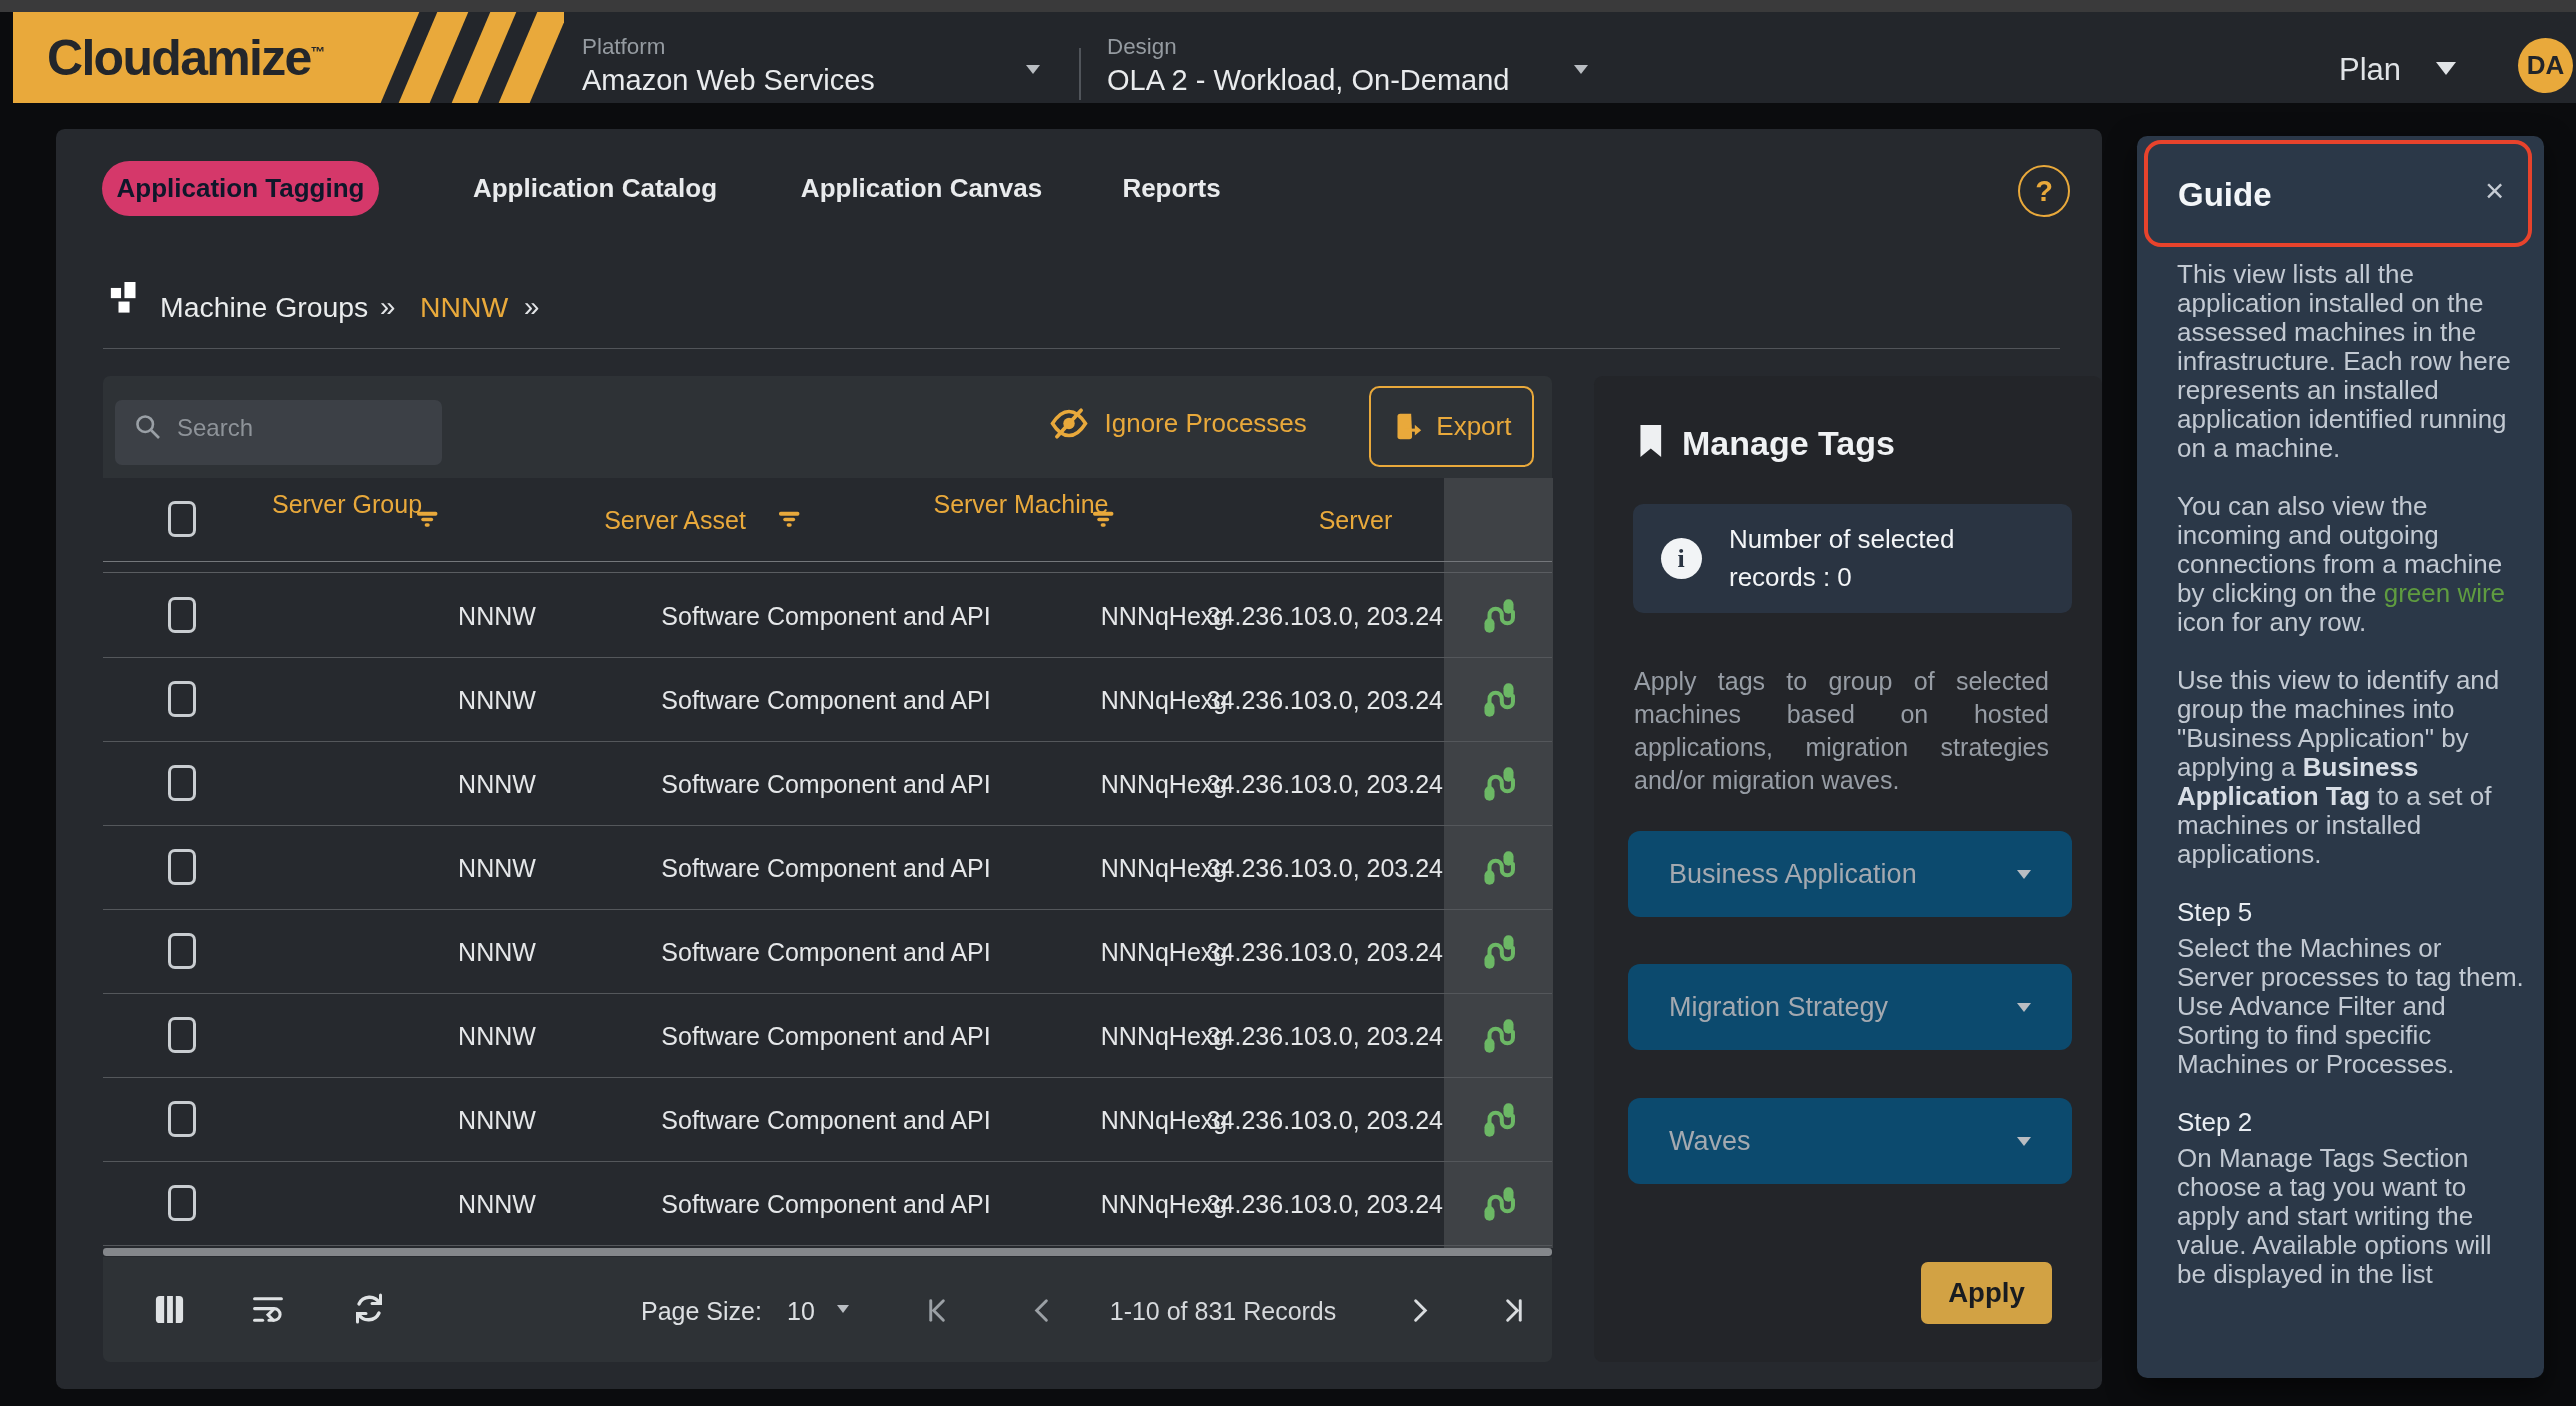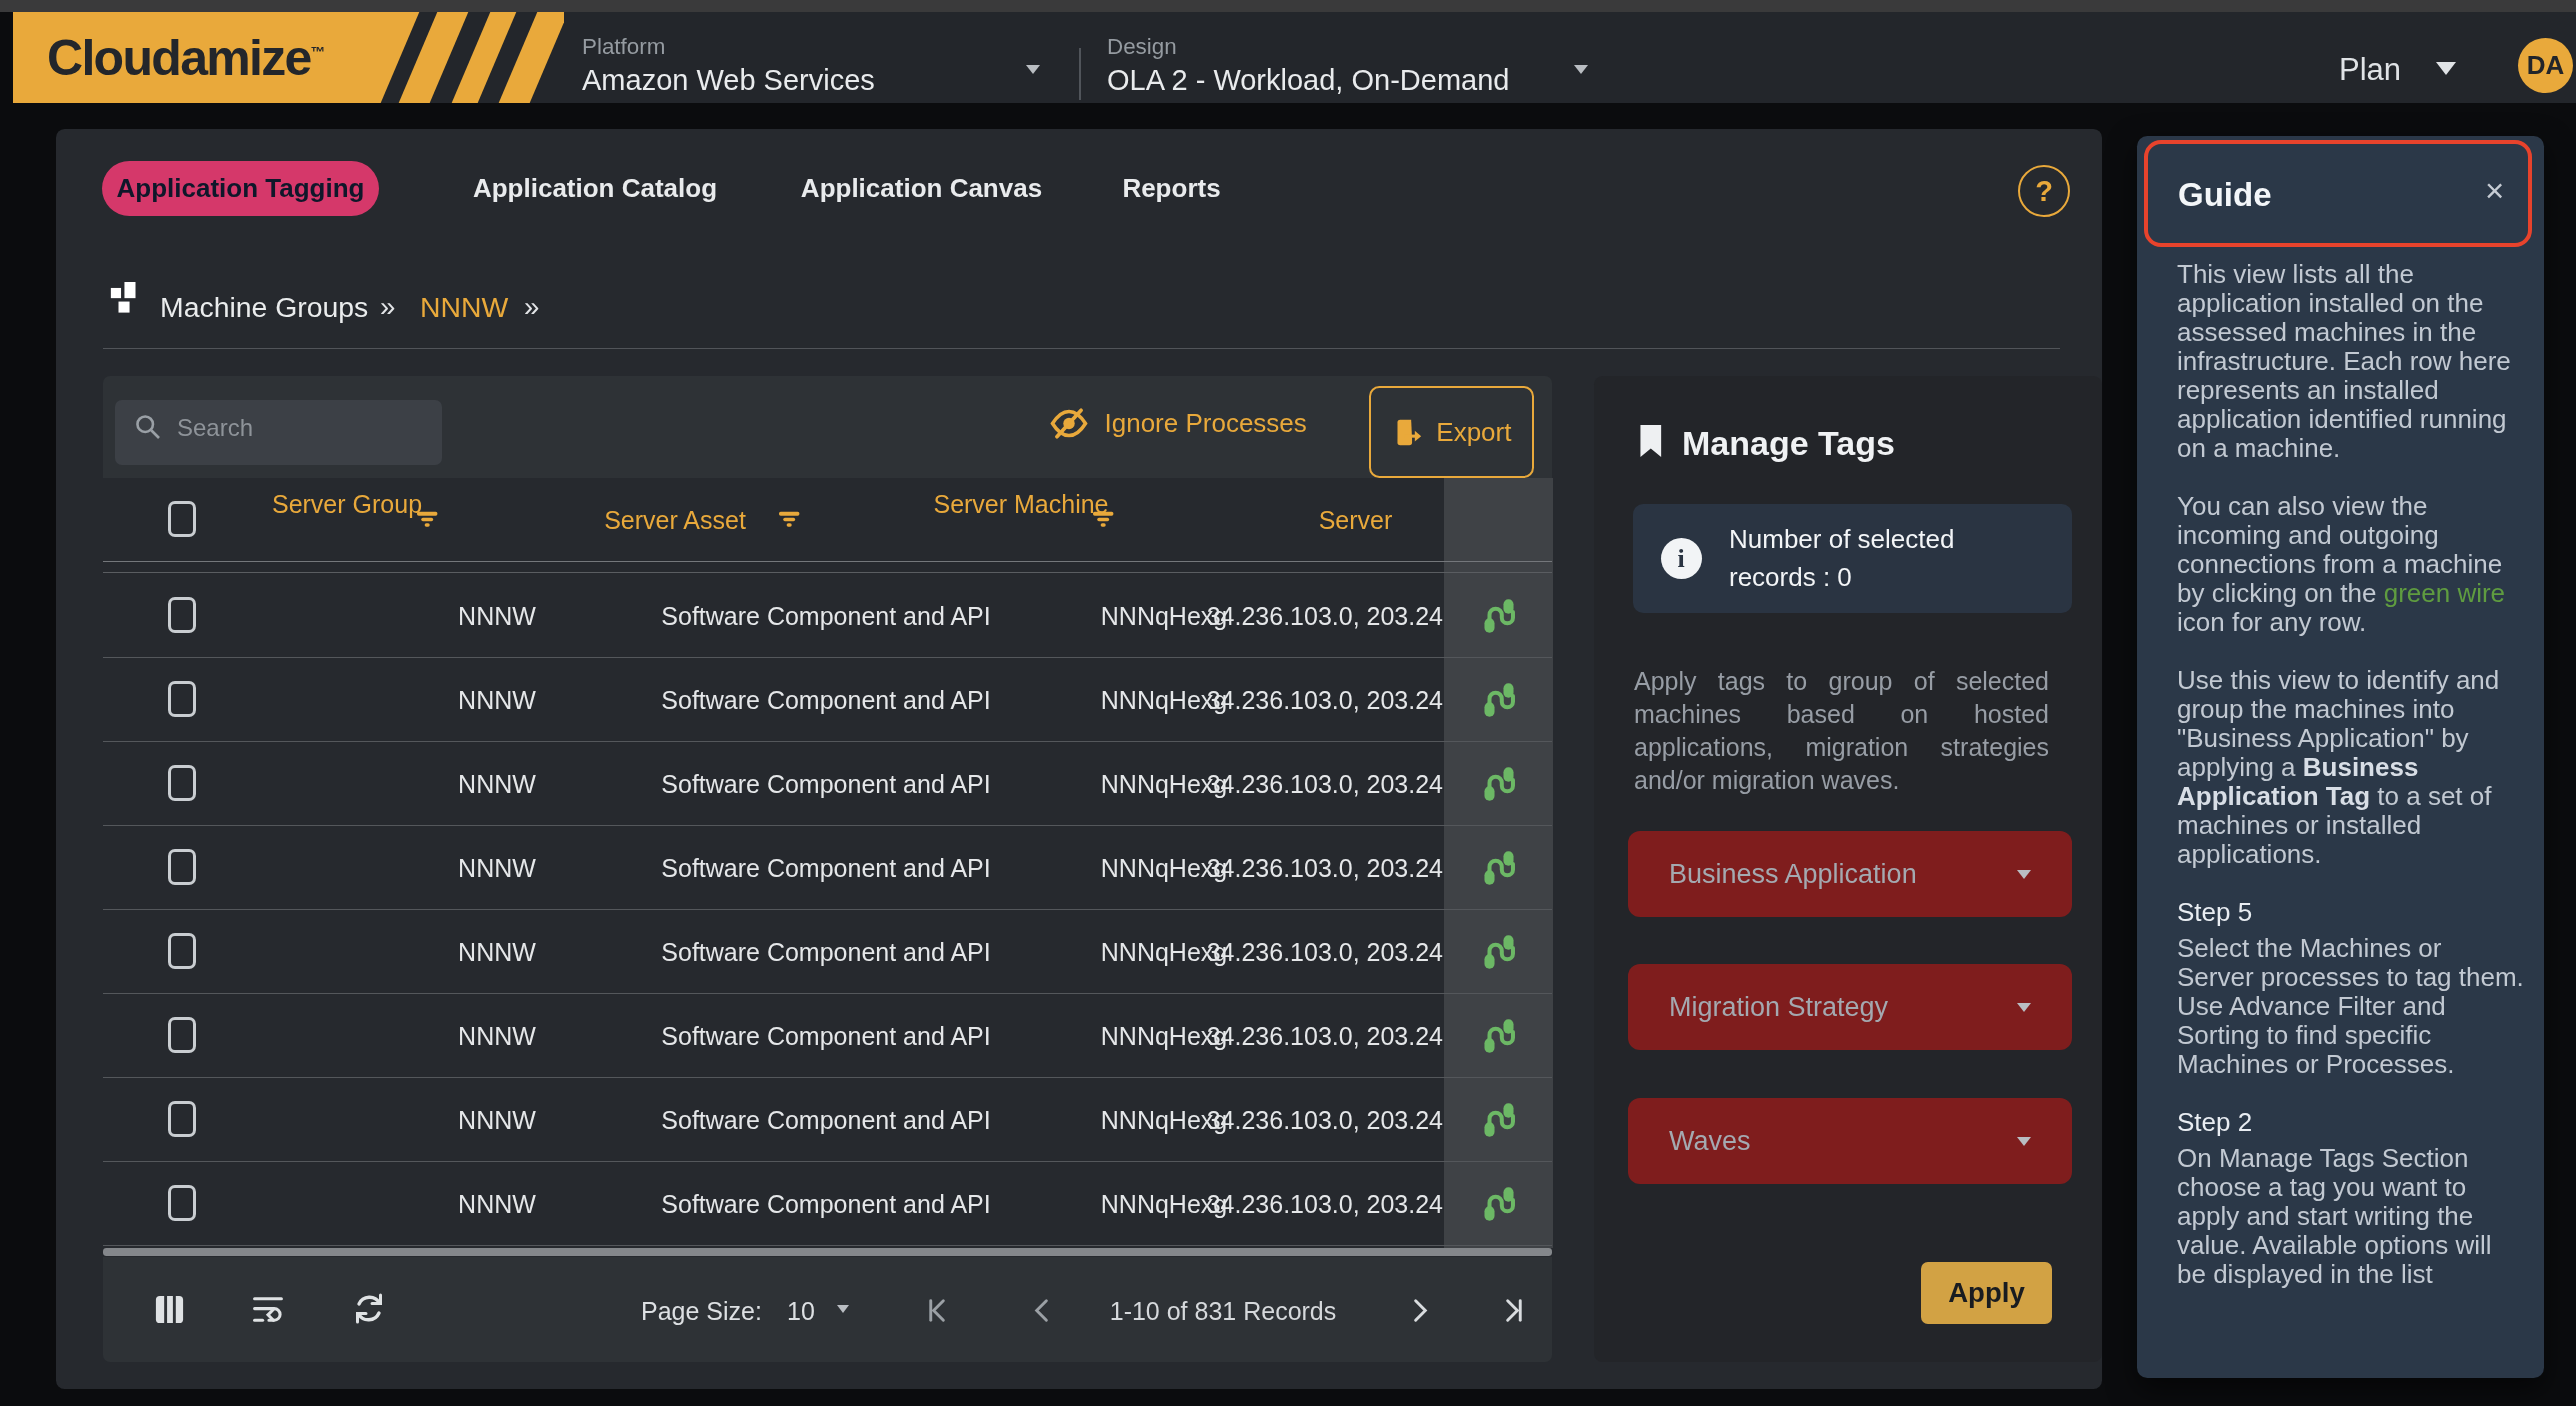--- a/index.html
+++ b/index.html
@@ -49,21 +49,21 @@
   .card-divider{position:absolute;left:103px;top:348px;width:1957px;height:0.9px;background:#515459;}
 
   
   .table-panel{position:absolute;left:103px;top:376px;width:1449px;height:986px;}
   .toolbar{position:absolute;left:0;top:0;width:1449px;height:102px;background:#2e3236;border-radius:6.9px 6.9px 0 0;}
   .search-box{position:absolute;left:12px;top:24px;width:327px;height:65px;background:#3c4046;border-radius:6.9px;cursor:text;}
   .search-icn{position:absolute;left:19px;top:13px;width:27.6px;height:27.6px;}
   .search-ph{position:absolute;left:62px;top:13.8px;font-size:24px;color:#8e9399;}
   .ignore-btn{position:absolute;left:946px;top:31px;display:flex;align-items:center;gap:15.5px;cursor:pointer;}
   .ignore-label{font-size:26px;color:var(--brand-amber);white-space:nowrap;}
-  .export-btn{position:absolute;left:1266px;top:10.3px;width:165px;height:92px;border:2.2px solid var(--brand-amber);border-radius:10.3px;display:flex;align-items:center;justify-content:center;gap:13.8px;cursor:pointer;}
+  .export-btn{position:absolute;left:1266px;top:10.3px;width:165px;height:81px;border:2.2px solid var(--brand-amber);border-radius:10.3px;display:flex;align-items:center;justify-content:center;gap:13.8px;cursor:pointer;}
   .export-label{font-size:26px;color:var(--brand-amber);}
 
   .thead{position:absolute;left:0;top:102px;width:1449px;height:84px;border-bottom:1.7px solid #74777b;}
   .thead-line2{position:absolute;left:0;top:196px;width:1449px;height:0.9px;background:#5a5d61;}
   .checkbox{position:absolute;width:27.6px;height:36px;border:3px solid #c9cdd1;border-radius:6.9px;cursor:pointer;background:transparent;}
   .hcol{position:absolute;color:var(--brand-amber);font-size:25px;line-height:29px;text-align:center;font-weight:500;}
   .filter-icn{position:absolute;width:22.4px;height:17px;cursor:pointer;}
 
   .wire-strip{position:absolute;left:1341px;top:102px;width:109px;height:770px;background:#3f4246;}
   .tbody{position:absolute;left:0;top:198px;width:1449px;}
@@ -84,21 +84,21 @@
   .pg-caret{position:absolute;left:734px;top:48px;border-left:6.9px solid transparent;border-right:6.9px solid transparent;border-top:8.6px solid #b9bdc2;}
 
   
   .manage{position:absolute;left:1594px;top:376px;width:508px;height:986px;background:#232529;border-radius:8.6px;}
   .manage-title{position:absolute;left:88px;top:48px;font-size:34px;font-weight:bold;color:#f0f2f4;}
   .bookmark{position:absolute;left:43px;top:47px;width:27.6px;height:36px;}
   .infobox{position:absolute;left:39px;top:128px;width:439px;height:109px;background:#2a3442;border-radius:10.3px;}
   .info-icn{position:absolute;left:27.6px;top:34px;width:41px;height:41px;border-radius:50%;background:#f2f4f6;color:#2a3442;display:flex;align-items:center;justify-content:center;font-size:26px;font-weight:bold;font-family:"Liberation Serif","DejaVu Serif",serif;}
   .info-text{position:absolute;left:96px;top:16.4px;font-size:26px;line-height:38px;color:#f3f5f7;}
   .manage-desc{position:absolute;left:40px;top:289px;width:415px;font-size:25px;line-height:33px;color:#979da5;text-align:justify;}
-  .dd{position:absolute;left:34px;width:444px;height:86px;background:#7f1d1d;border-radius:12px;cursor:pointer;padding-left:6px;}
+  .dd{position:absolute;left:34px;width:444px;height:86px;background:#0c4a6e;border-radius:12px;cursor:pointer;padding-left:6px;}
   .dd-label{position:absolute;left:41px;top:27.6px;font-size:27px;color:#a4a9b0;}
   .dd .caret{position:absolute;right:41px;top:39px;}
   .apply-btn{position:absolute;left:327px;top:886px;width:131px;height:62px;background:#d2a244;border-radius:6.9px;display:flex;align-items:center;justify-content:center;font-size:27.6px;font-weight:600;color:#191c20;cursor:pointer;}
 
   
   .guide{position:absolute;left:2137px;top:136px;width:407px;height:1242px;background:var(--guide-bg);border-radius:10.3px;overflow:hidden;box-shadow:0 10.3px 29px rgba(0,0,0,.55);}
   .guide-highlight{position:absolute;left:6.9px;top:4.3px;width:388px;height:107px;border:4.3px solid var(--guide-highlight);border-radius:17px;}
   .guide-title{position:absolute;left:41px;top:40px;font-size:33px;font-weight:bold;color:#f3f6f9;}
   .guide-close{position:absolute;left:348px;top:38px;font-size:33px;color:#c6ccd4;cursor:pointer;line-height:1;}
   .guide-body{position:absolute;left:40px;top:124px;width:348px;font-size:26px;line-height:29px;color:#c2c9d2;}

